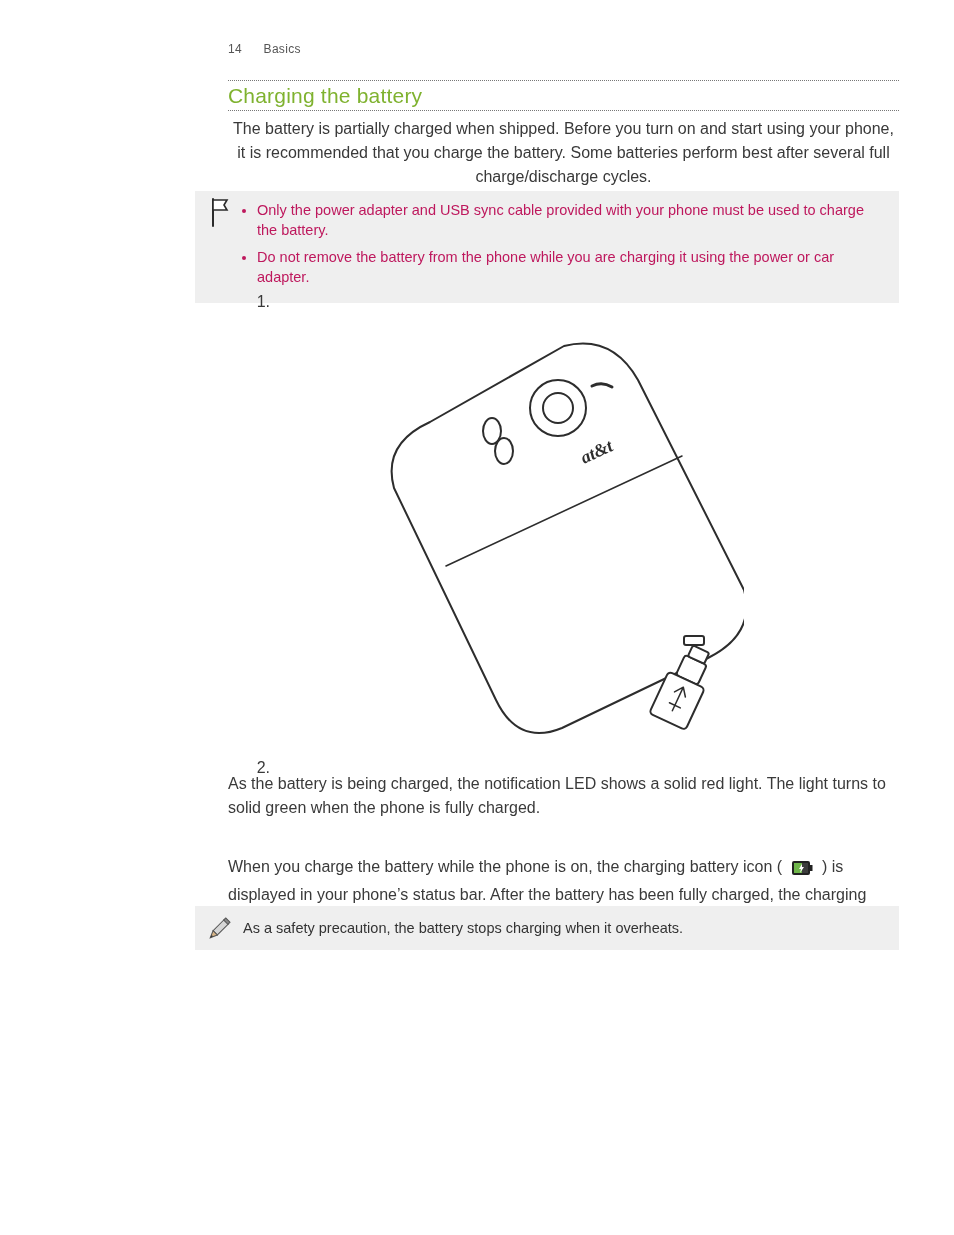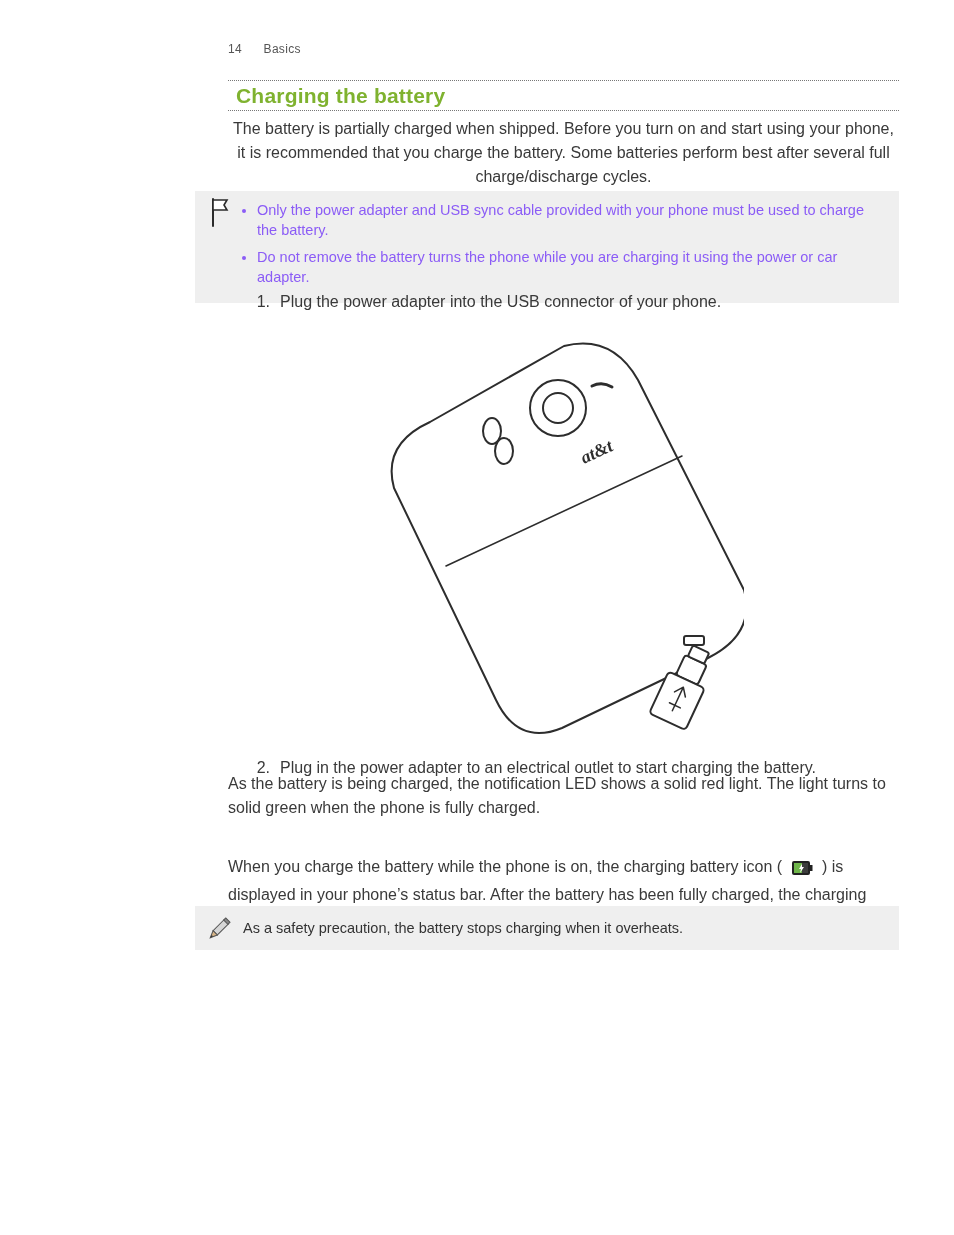--- a/index.html
+++ b/index.html
@@ -37,22 +37,22 @@
     top: 80px;
   }
   .dotted {
     border: 0;
     border-top: 1px dotted #777;
     margin: 0;
   }
   .section-title {
     color: #7fb22f;
     font-size: 21px;
-    font-weight: 700;
-    margin: 3px 0 2px 8px;
+    font-weight: 400;
+    margin: 3px 0 2px 0;
     letter-spacing: 0.2px;
   }
 
   
   .lead {
     position: absolute;
     left: 228px;
     right: 55px;
     top: 117px;
     font-size: 16px;
@@ -65,21 +65,21 @@
   .callout {
     position: absolute;
     left: 195px;
     right: 55px;
     top: 191px;
     background: #efefef;
     padding: 7px 14px 10px 48px;
     box-sizing: border-box;
     font-size: 14.5px;
     line-height: 1.4;
-    color: #8b5cf6;
+    color: #be185d;
   }
   .callout ul { margin: 0; padding-left: 14px; }
   .callout li { margin: 2px 0 6px 0; }
   .flag-icon {
     position: absolute;
     left: 13px; top: 6px;
     width: 26px; height: 32px;
   }
 
   
@@ -156,28 +156,27 @@
 
   <div class="callout">
     <span class="flag-icon">
       <svg viewBox="0 0 26 32" width="26" height="32">
         <path d="M5 2 v27" stroke="#2b2b2b" stroke-width="2" fill="none" stroke-linecap="round"></path>
         <path d="M5 3 h14 l-3 5 l3 5 h-14 z" fill="#fff" stroke="#2b2b2b" stroke-width="1.6"></path>
       </svg>
     </span>
     <ul>
       <li>Only the power adapter and USB sync cable provided with your phone must be used to charge the battery.</li>
-      <li>Do not remove the battery turns the phone while you are charging it using the power or car adapter.</li>
+      <li>Do not remove the battery from the phone while you are charging it using the power or car adapter.</li>
     </ul>
   </div>
 
   <div class="steps">
     <div class="step-row">
       <div class="step-num">1.</div>
-      <div>Plug the power adapter into the USB connector of your phone.</div>
     </div>
 
     <div class="illus">
 
       <svg viewBox="0 0 360 400" width="360" height="400">
         <g fill="#fff" stroke="#2d2d2d" stroke-width="2" stroke-linejoin="round" stroke-linecap="round">
 
           <path d="M180 8
                    Q228 -4 254 42
                    L360 252
@@ -208,21 +207,20 @@
             <path d="M0 30 v26 M0 30 l-6 8 M0 30 l6 8 M-6 50 h12" stroke-width="1.5"></path>
           </g>
         </g>
 
         <text x="200" y="126" font-family="serif" font-style="italic" font-weight="700" font-size="18" fill="#2d2d2d" transform="rotate(-25 200 126)">at&amp;t</text>
       </svg>
     </div>
 
     <div class="step-row">
       <div class="step-num">2.</div>
-      <div>Plug in the power adapter to an electrical outlet to start charging the battery.</div>
     </div>
   </div>
 
   <div class="para-a">As the battery is being charged, the notification LED shows a solid red light. The light turns to solid green when the phone is fully charged.</div>
 
   <div class="para-b">
     <span>When you charge the battery while the phone is on, the charging battery icon (&nbsp;</span>
     <span class="battery-icon">
       <svg width="22" height="16" viewBox="0 0 22 16">
         <rect x="1" y="1" width="18" height="14" rx="2" fill="#222"></rect>

